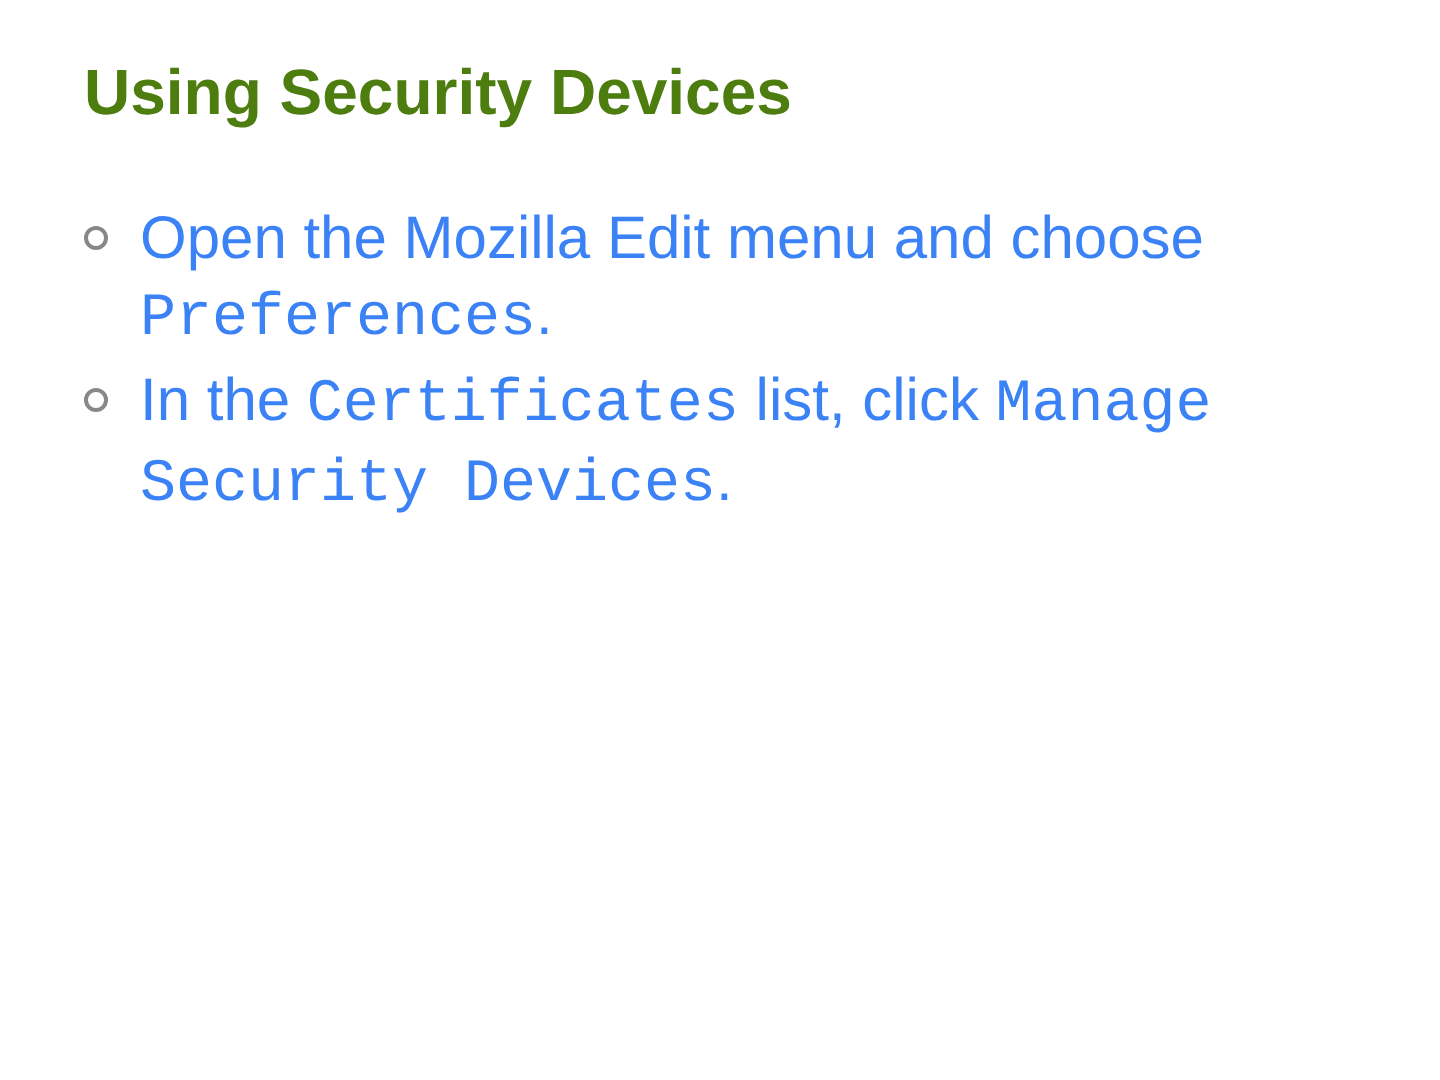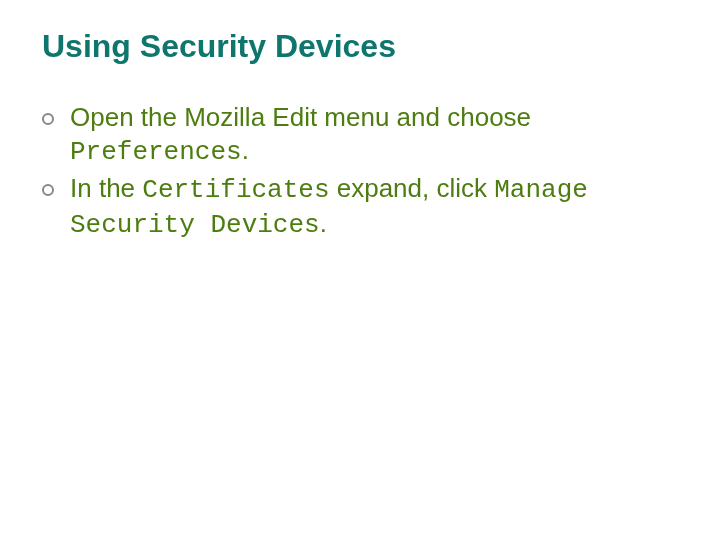--- a/index.html
+++ b/index.html
@@ -7,30 +7,30 @@
       width: 720px;
       height: 540px;
       background: #ffffff;
       font-family: Arial, Helvetica, sans-serif;
       padding: 28px 42px;
       overflow: hidden;
     }
     .heading {
       font-size: 32px;
       font-weight: bold;
-      color: #0f766e;
+      color: #4d7c0f;
       margin-bottom: 36px;
     }
     .list {
       list-style: none;
     }
     .list-item {
-      font-size: 26px;
+      font-size: 30px;
       line-height: 1.28;
-      color: #4d7c0f;
+      color: #3b82f6;
       margin-bottom: 2px;
       position: relative;
       padding-left: 28px;
     }
     .bullet {
       position: absolute;
       left: 0;
       top: 12px;
       width: 12px;
       height: 12px;
@@ -42,14 +42,14 @@
       font-family: "Courier New", Courier, monospace;
     }
   </style>
 </head>
 <body>
 
 <h1 class="heading">Using Security Devices</h1>
 
 <ul class="list">
     <li class="list-item"><span class="bullet"></span><span>Open the Mozilla Edit menu and choose </span><span class="mono">Preferences</span><span>.</span></li>
-    <li class="list-item"><span class="bullet"></span><span>In the </span><span class="mono">Certificates</span><span> expand, click </span><span class="mono">Manage Security Devices</span><span>.</span></li>
+    <li class="list-item"><span class="bullet"></span><span>In the </span><span class="mono">Certificates</span><span> list, click </span><span class="mono">Manage Security Devices</span><span>.</span></li>
   </ul>
 
 </body></html>

